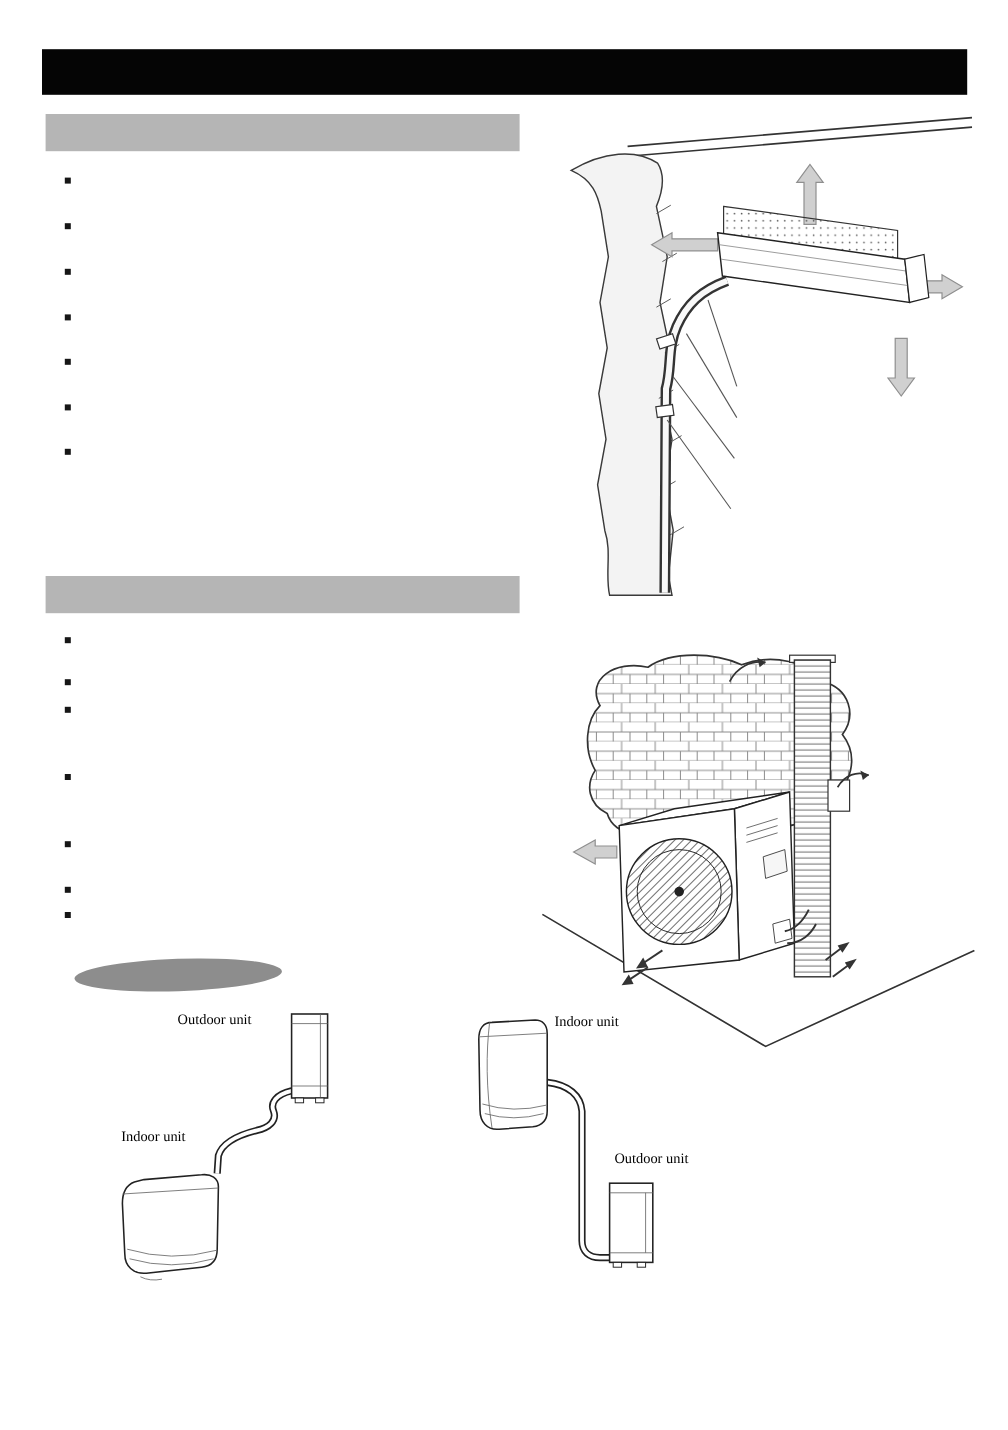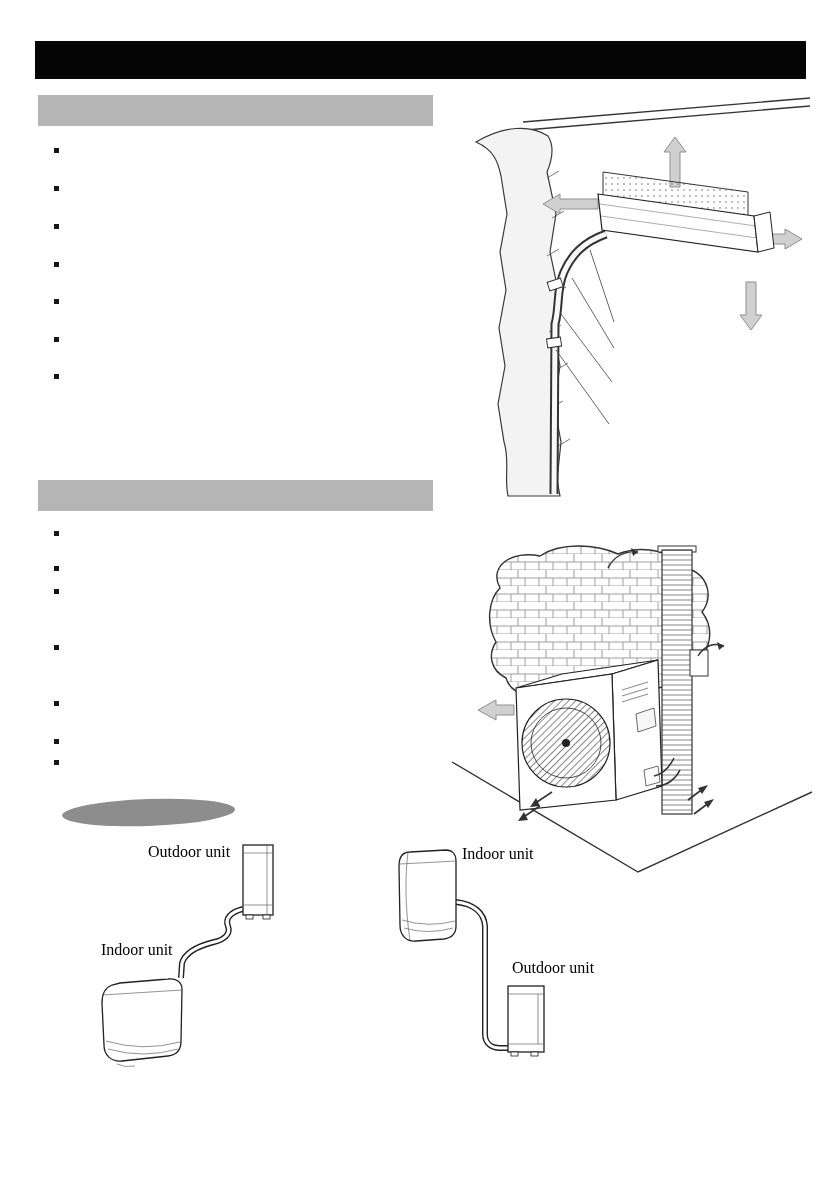--- a/index.html
+++ b/index.html
@@ -22,21 +22,21 @@
   .note-ellipse{
     position:absolute;left:62px;top:799px;width:173px;height:27px;
     background:#8d8d8d;border-radius:50%;transform:rotate(-2deg);
   }
   .fig{position:absolute;}
   #fig-install{left:448px;top:92px;width:365px;height:405px;}
   #fig-outdoor{left:448px;top:538px;width:368px;height:340px;}
   #fig-pair-left{left:55px;top:835px;width:270px;height:235px;}
   #fig-pair-right{left:392px;top:842px;width:225px;height:225px;}
   .lbl{
-    position:absolute;font-size:16px;line-height:1.15;color:#000;
+    position:absolute;font-size:12px;line-height:1.15;color:#000;
     font-family:"Liberation Serif", serif;white-space:nowrap;
   }
   #lbl-left-outdoor{left:148px;top:843px;}
   #lbl-left-indoor{left:101px;top:941px;}
   #lbl-right-indoor{left:462px;top:845px;}
   #lbl-right-outdoor{left:512px;top:959px;}
   svg{display:block;}
 </style>
 </head>
 <body>

